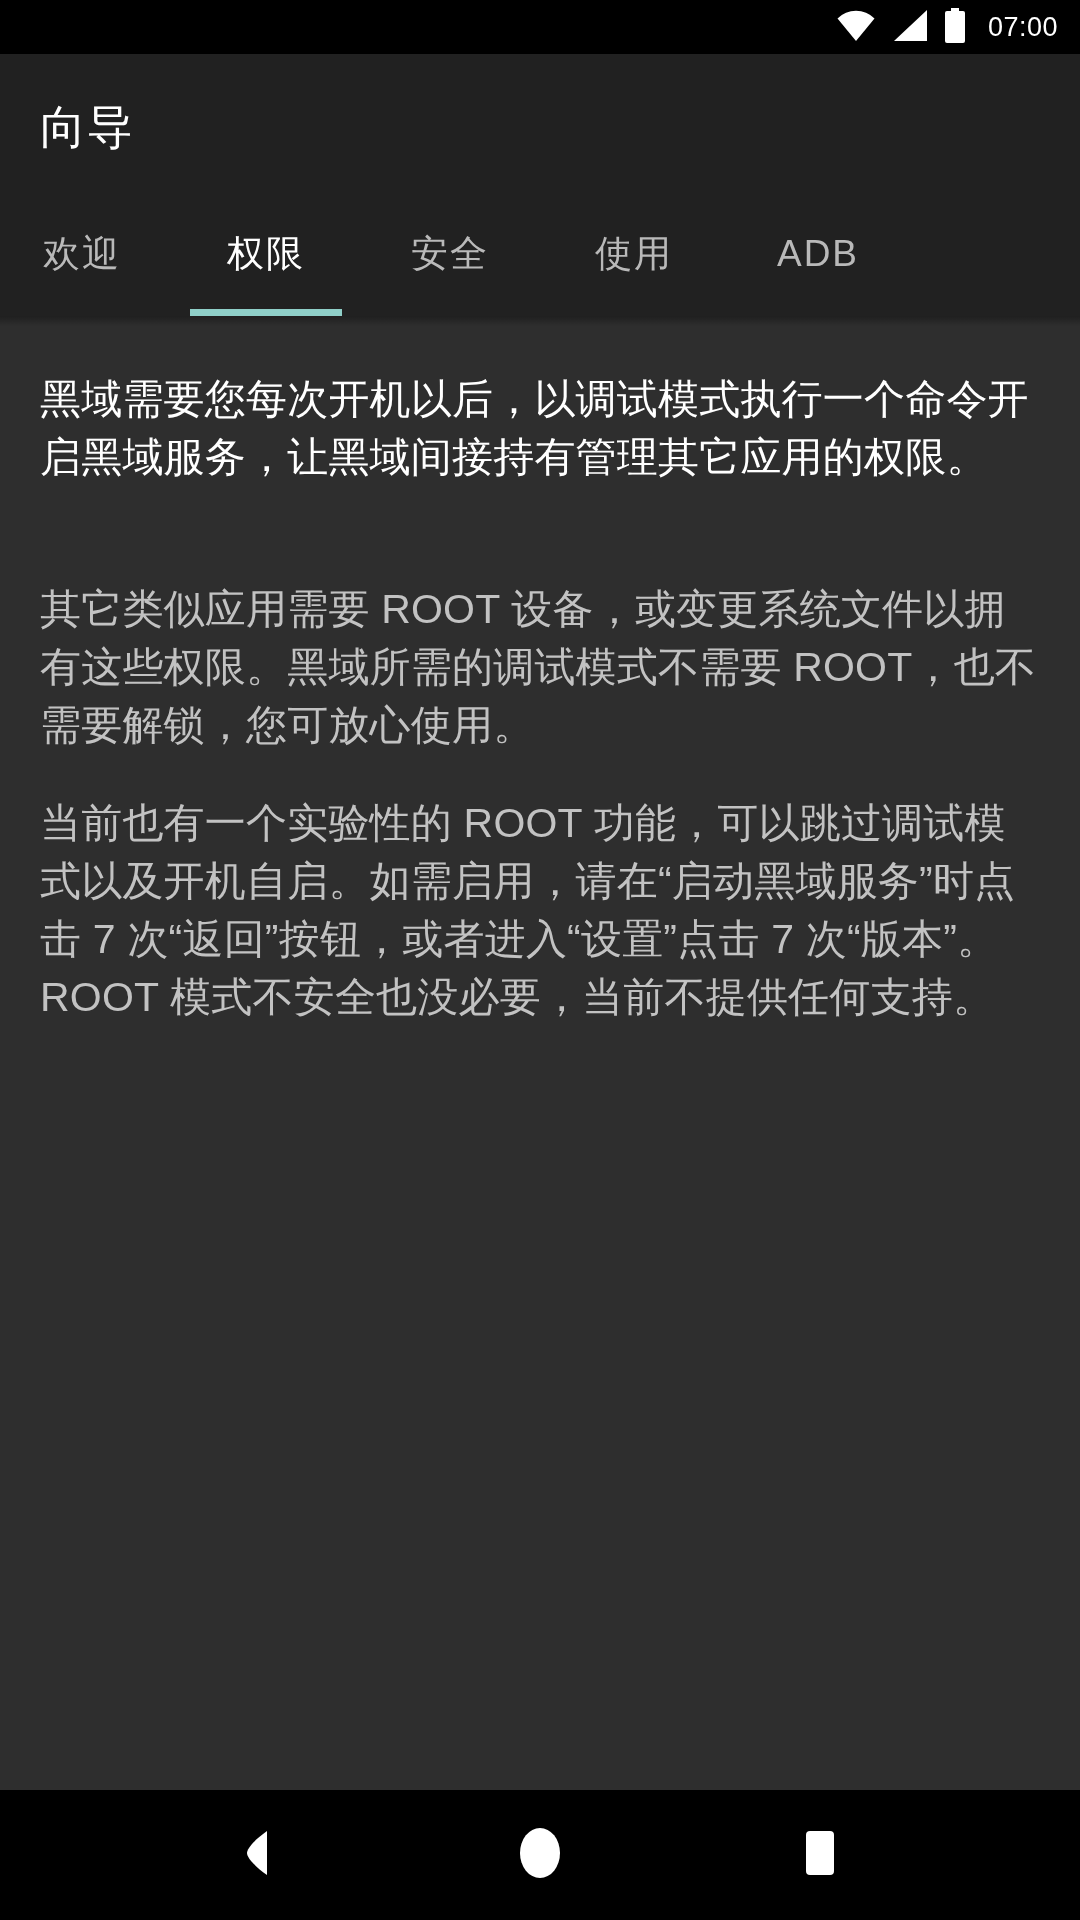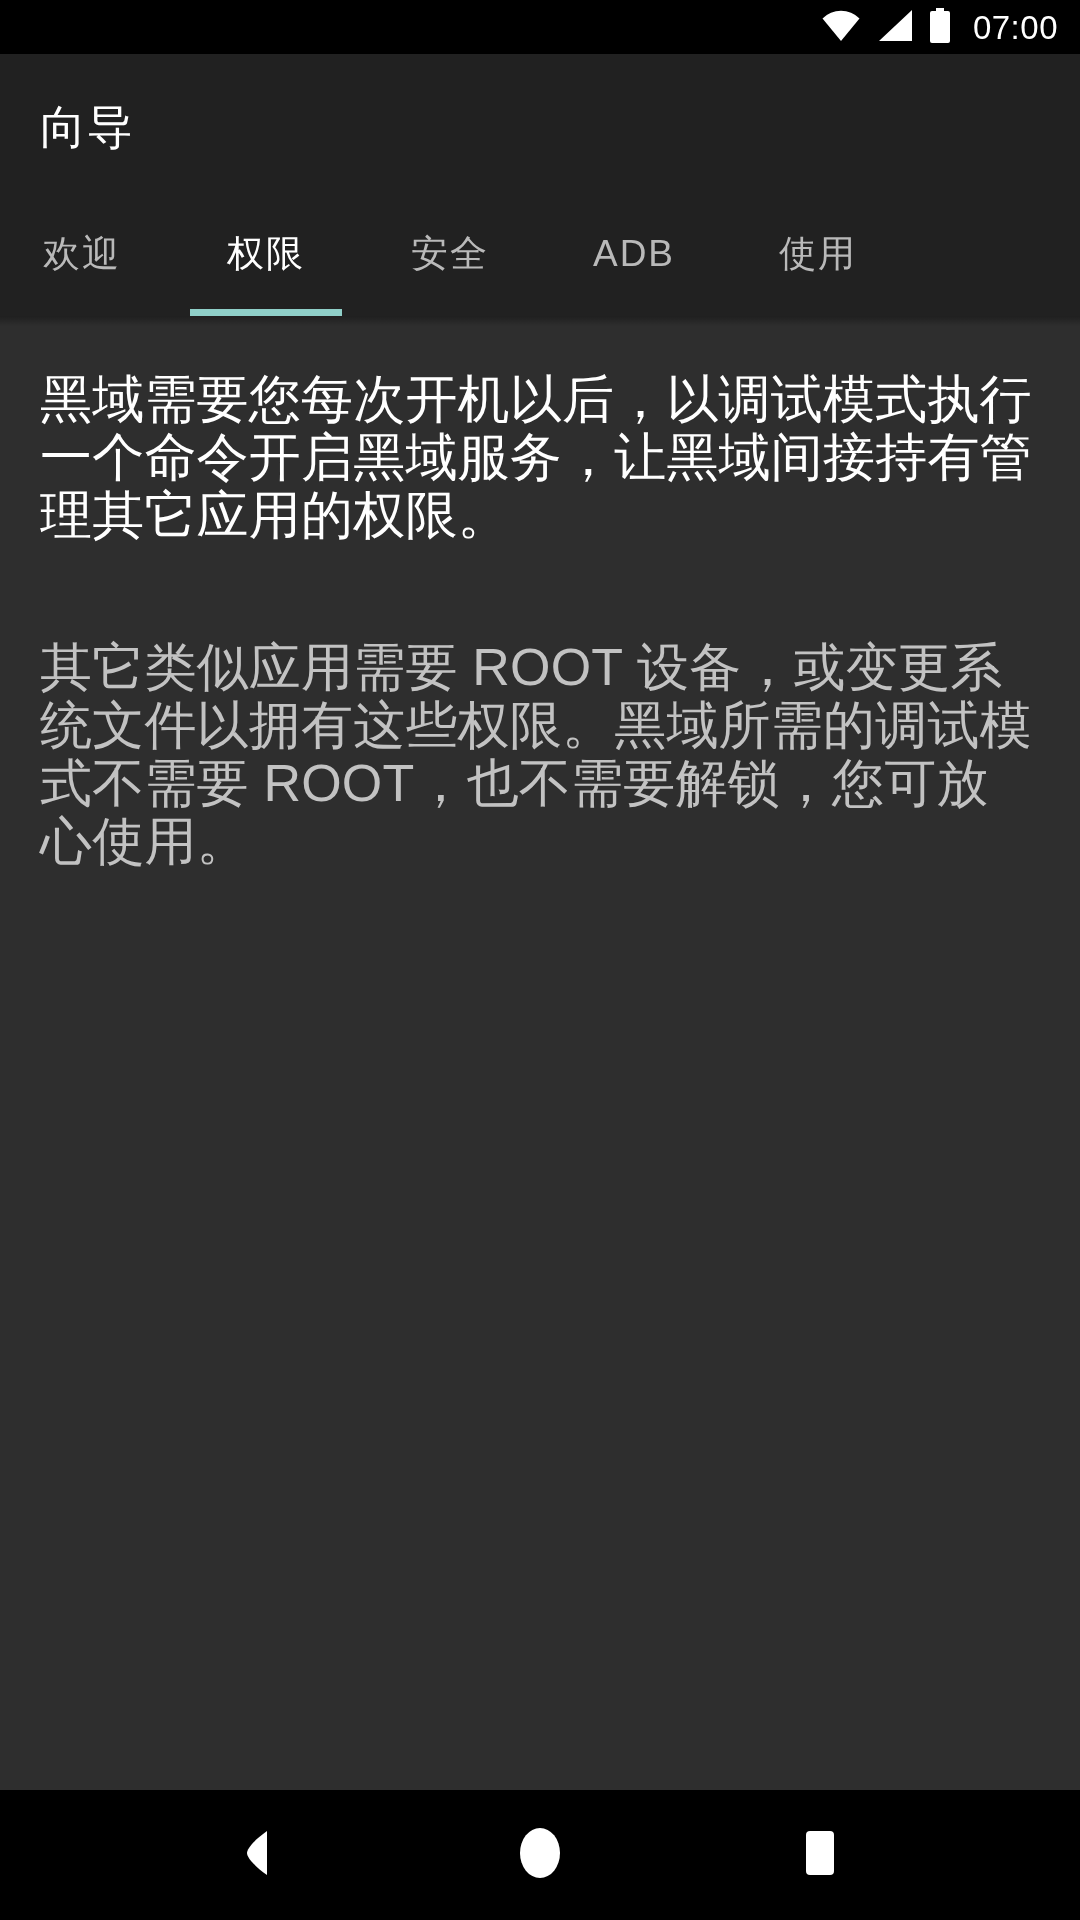--- a/index.html
+++ b/index.html
@@ -22,21 +22,21 @@
     height:54px; flex:0 0 54px;
     background:#000;
     display:flex; align-items:center; justify-content:flex-end;
     padding:0 22px 0 0;
     gap:14px;
   }
   .status-icons { display:flex; align-items:center; gap:15px; }
   .sb-icon { display:block; }
   .clock {
     color:#fff;
-    font-size:33px;
+    font-size:27px;
     letter-spacing:0.5px;
     line-height:1;
     margin-left:8px;
     font-weight:400;
   }
 
   
   .app-bar {
     background:#212121;
     flex:0 0 auto;
@@ -99,21 +99,21 @@
   }
 
   
   .content {
     flex:1 1 auto;
     background:#2e2e2e;
     padding:44px 40px 0 40px;
     overflow:hidden;
   }
   .para {
-    font-size:52px;
+    font-size:41px;
     line-height:58px;
     letter-spacing:0.2px;
     text-align:left;
   }
   .para.primary  { color:#ffffff; }
   .para.secondary{ color:#c2c2c2;margin-top:10px; }
   .gap-lg { height:84px; }
   .gap-sm { height:30px; }
 
   
@@ -170,37 +170,38 @@
       </div>
       <div class="tab active">
         <span class="tab-label">权限</span>
         <span class="tab-indicator" style="background: rgb(143, 207, 200);"></span>
       </div>
       <div class="tab">
         <span class="tab-label">安全</span>
         <span class="tab-indicator"></span>
       </div>
       <div class="tab">
+        <span class="tab-label">使用</span>
+        <span class="tab-indicator"></span>
+      </div>
+      <div class="tab">
         <span class="tab-label">ADB</span>
-        <span class="tab-indicator"></span>
-      </div>
-      <div class="tab">
-        <span class="tab-label">使用</span>
         <span class="tab-indicator"></span>
       </div>
     </div>
   </div>
 
   <div class="bar-shadow"></div>
 
   <div class="content">
     <p class="para primary">黑域需要您每次开机以后，以调试模式执行一个命令开启黑域服务，让黑域间接持有管理其它应用的权限。</p>
     <div class="gap-lg"></div>
     <p class="para secondary">其它类似应用需要 ROOT 设备，或变更系统文件以拥有这些权限。黑域所需的调试模式不需要 ROOT，也不需要解锁，您可放心使用。</p>
     <div class="gap-sm"></div>
+    <p class="para secondary">当前也有一个实验性的 ROOT 功能，可以跳过调试模式以及开机自启。如需启用，请在“启动黑域服务”时点击 7 次“返回”按钮，或者进入“设置”点击 7 次“版本”。ROOT 模式不安全也没必要，当前不提供任何支持。</p>
   </div>
 
   <div class="nav-bar">
     <div class="nav-btn">
       <span>
         <svg width="46" height="48" viewBox="0 0 46 48">
           <path d="M30 2 C16 12 10 20 10 24 C10 28 16 36 30 46 Z" fill="#ffffff"></path>
         </svg>
       </span>
     </div>

